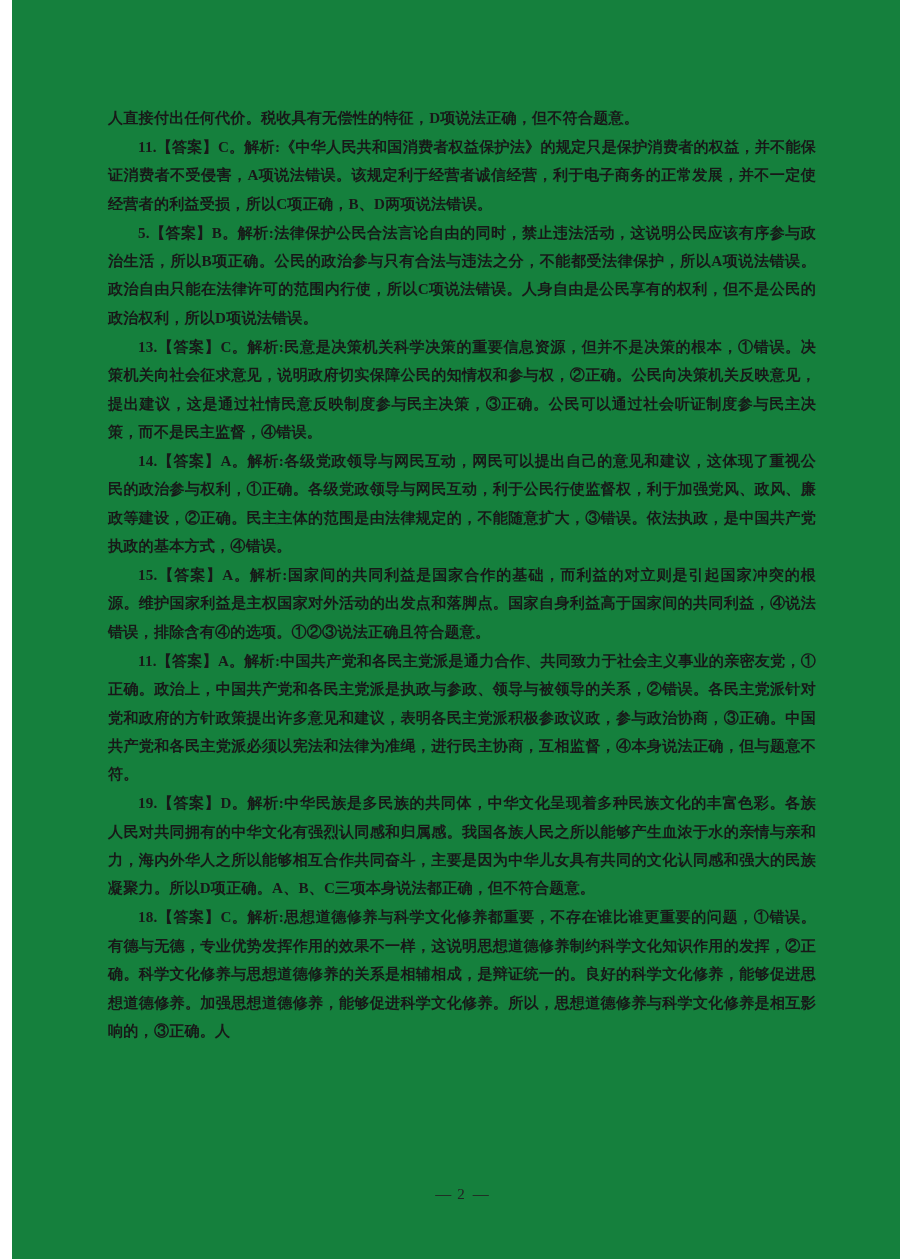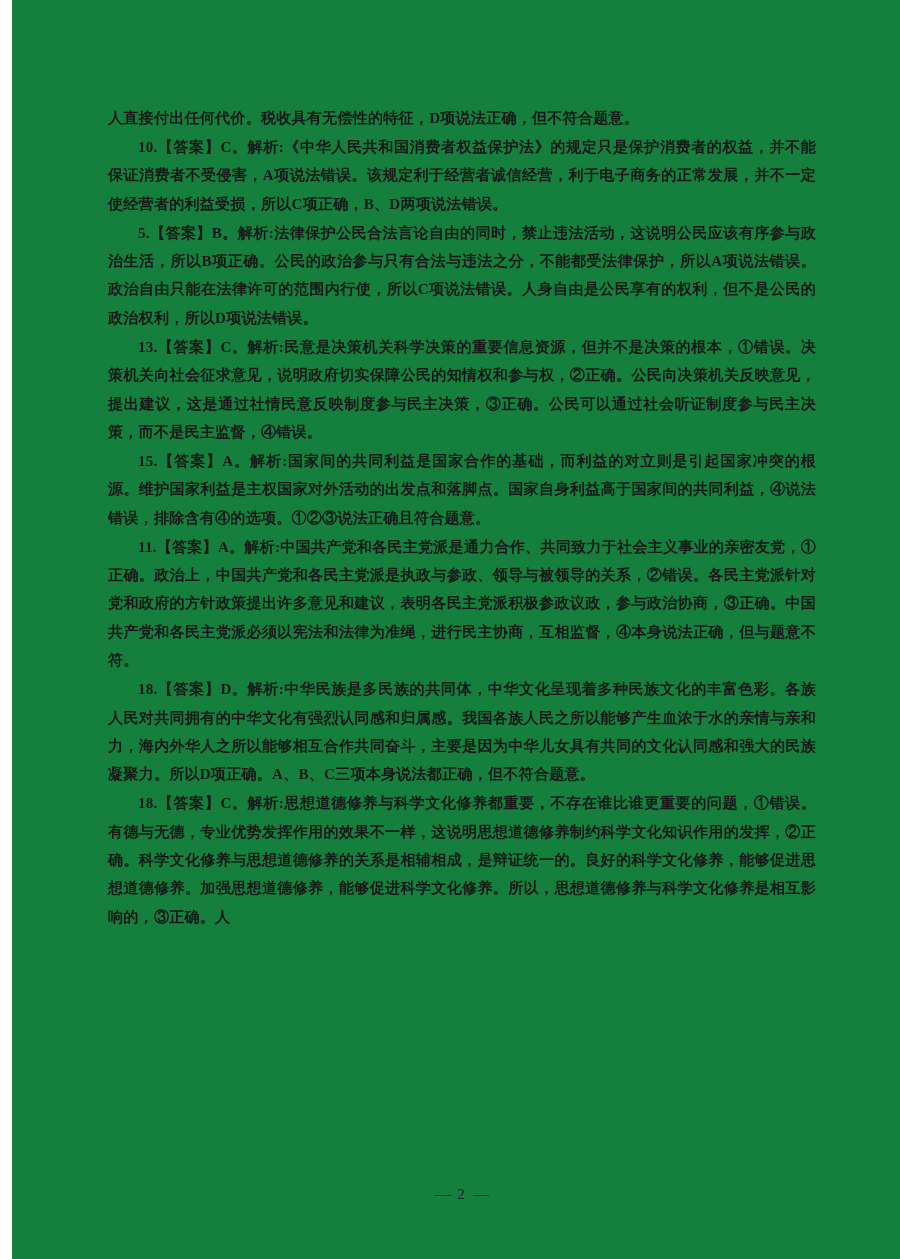--- a/index.html
+++ b/index.html
@@ -64,26 +64,27 @@
     height: 53px;
   }
 </style>
 </head>
 <body>
 
 <div class="page">
 
   <div class="content">
     <p class="para">人直接付出任何代价。税收具有无偿性的特征，D项说法正确，但不符合题意。</p>
-    <p class="para indent">10.【答案】C。解析:《中华人民共和国消费者权益保护法》的规定只是保护消费者的权益，并不能保证消费者不受侵害，A项说法错误。该规定利于经营者诚信经营，利于电子商务的正常发展，并不一定使经营者的利益受损，所以C项正确，B、D两项说法错误。</p>
+    <p class="para indent">11.【答案】C。解析:《中华人民共和国消费者权益保护法》的规定只是保护消费者的权益，并不能保证消费者不受侵害，A项说法错误。该规定利于经营者诚信经营，利于电子商务的正常发展，并不一定使经营者的利益受损，所以C项正确，B、D两项说法错误。</p>
     <p class="para indent">5.【答案】B。解析:法律保护公民合法言论自由的同时，禁止违法活动，这说明公民应该有序参与政治生活，所以B项正确。公民的政治参与只有合法与违法之分，不能都受法律保护，所以A项说法错误。政治自由只能在法律许可的范围内行使，所以C项说法错误。人身自由是公民享有的权利，但不是公民的政治权利，所以D项说法错误。</p>
     <p class="para indent">13.【答案】C。解析:民意是决策机关科学决策的重要信息资源，但并不是决策的根本，①错误。决策机关向社会征求意见，说明政府切实保障公民的知情权和参与权，②正确。公民向决策机关反映意见，提出建议，这是通过社情民意反映制度参与民主决策，③正确。公民可以通过社会听证制度参与民主决策，而不是民主监督，④错误。</p>
+    <p class="para indent">14.【答案】A。解析:各级党政领导与网民互动，网民可以提出自己的意见和建议，这体现了重视公民的政治参与权利，①正确。各级党政领导与网民互动，利于公民行使监督权，利于加强党风、政风、廉政等建设，②正确。民主主体的范围是由法律规定的，不能随意扩大，③错误。依法执政，是中国共产党执政的基本方式，④错误。</p>
     <p class="para indent">15.【答案】A。解析:国家间的共同利益是国家合作的基础，而利益的对立则是引起国家冲突的根源。维护国家利益是主权国家对外活动的出发点和落脚点。国家自身利益高于国家间的共同利益，④说法错误，排除含有④的选项。①②③说法正确且符合题意。</p>
     <p class="para indent">11.【答案】A。解析:中国共产党和各民主党派是通力合作、共同致力于社会主义事业的亲密友党，①正确。政治上，中国共产党和各民主党派是执政与参政、领导与被领导的关系，②错误。各民主党派针对党和政府的方针政策提出许多意见和建议，表明各民主党派积极参政议政，参与政治协商，③正确。中国共产党和各民主党派必须以宪法和法律为准绳，进行民主协商，互相监督，④本身说法正确，但与题意不符。</p>
-    <p class="para indent">18.【答案】D。解析:中华民族是多民族的共同体，中华文化呈现着多种民族文化的丰富色彩。各族人民对共同拥有的中华文化有强烈认同感和归属感。我国各族人民之所以能够产生血浓于水的亲情与亲和力，海内外华人之所以能够相互合作共同奋斗，主要是因为中华儿女具有共同的文化认同感和强大的民族凝聚力。所以D项正确。A、B、C三项本身说法都正确，但不符合题意。</p>
+    <p class="para indent">19.【答案】D。解析:中华民族是多民族的共同体，中华文化呈现着多种民族文化的丰富色彩。各族人民对共同拥有的中华文化有强烈认同感和归属感。我国各族人民之所以能够产生血浓于水的亲情与亲和力，海内外华人之所以能够相互合作共同奋斗，主要是因为中华儿女具有共同的文化认同感和强大的民族凝聚力。所以D项正确。A、B、C三项本身说法都正确，但不符合题意。</p>
     <p class="para indent">18.【答案】C。解析:思想道德修养与科学文化修养都重要，不存在谁比谁更重要的问题，①错误。有德与无德，专业优势发挥作用的效果不一样，这说明思想道德修养制约科学文化知识作用的发挥，②正确。科学文化修养与思想道德修养的关系是相辅相成，是辩证统一的。良好的科学文化修养，能够促进思想道德修养。加强思想道德修养，能够促进科学文化修养。所以，思想道德修养与科学文化修养是相互影响的，③正确。人</p>
   </div>
 
   <div class="footer-line">
     <span class="dash">—</span><span>2</span><span class="dash">—</span>
   </div>
 
   <div class="bottom-bar">
     
     

